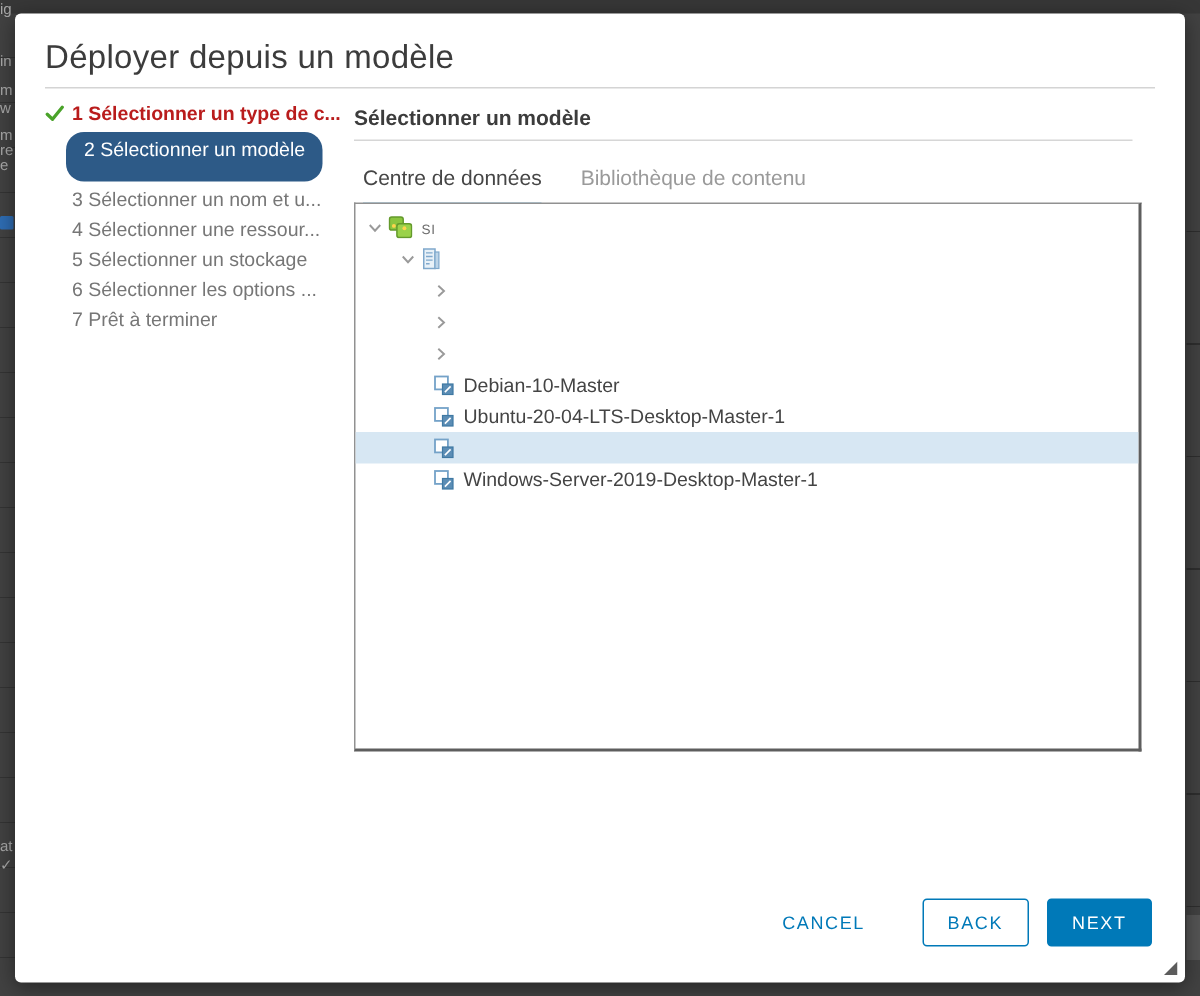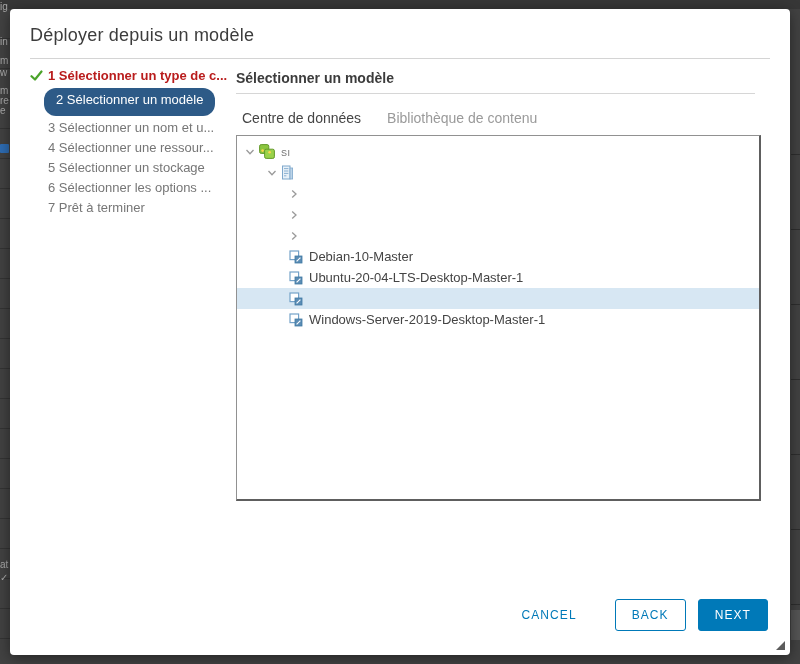--- a/index.html
+++ b/index.html
@@ -15,31 +15,31 @@
     background:repeating-linear-gradient(to bottom,transparent 0 29px,rgba(0,0,0,0.22) 29px 30px);}
   .bg-right-strip{position:absolute;top:80px;right:0;width:9px;bottom:0;
     background:repeating-linear-gradient(to bottom,transparent 0 74px,rgba(0,0,0,0.30) 74px 75px);}
   .bg-right-highlight{position:absolute;right:0;width:9px;top:610px;height:30px;background:rgba(255,255,255,0.10);}
   .bg-fragment{position:absolute;left:0;font-size:10px;line-height:11px;color:#a9a9a9;}
   .bg-blue-icon{position:absolute;left:0;top:144px;width:9px;height:9px;background:#2e6db4;border-radius:1px;}
 
   
   .dialog{position:absolute;left:10px;top:9px;width:780px;height:646px;background:#fff;
     border-radius:4px;box-shadow:0 3px 14px rgba(0,0,0,0.45);}
-  .title{position:absolute;left:20px;top:16px;margin:0;font-size:18px;font-weight:400;
+  .title{position:absolute;left:20px;top:16px;margin:0;font-size:22px;font-weight:400;
     color:#3c3c3c;letter-spacing:0.2px;}
   .title-divider{position:absolute;left:20px;top:49px;width:740px;height:1px;background:#d4d4d4;}
 
   
   .steps{position:absolute;left:20px;top:57px;width:200px;}
   .step{position:relative;height:20px;line-height:20px;font-size:13px;color:#767676;
     padding-left:18px;white-space:nowrap;overflow:hidden;}
   .step.completed{color:#b91c1c;font-weight:700;}
   .step .check{position:absolute;left:0;top:4px;display:flex;}
-  .step.active{width:max-content;max-width:176px;margin:2px 0 2px 14px;padding:0 12px;height:28px;
+  .step.active{width:max-content;max-width:176px;margin:2px 0 2px 14px;padding:0 12px;height:33px;
     line-height:23px;background:var(--active-step);color:#fff;border-radius:12px;font-weight:400;}
 
   
   .panel{position:absolute;left:226px;top:57px;width:534px;height:440px;}
   .panel-heading{position:absolute;top:4px;left:0;font-size:14px;font-weight:700;color:#3c3c3c;}
   .panel-divider{position:absolute;top:27px;left:0;width:519px;height:1px;background:#d6d6d6;}
   .tabs{position:absolute;top:44px;left:6px;display:flex;}
   .tab{font-size:14px;line-height:17px;color:#9a9a9a;margin-right:26px;padding-bottom:8px;cursor:default;}
   .tab.active{color:#454545;border-bottom:3px solid var(--accent);}
 

